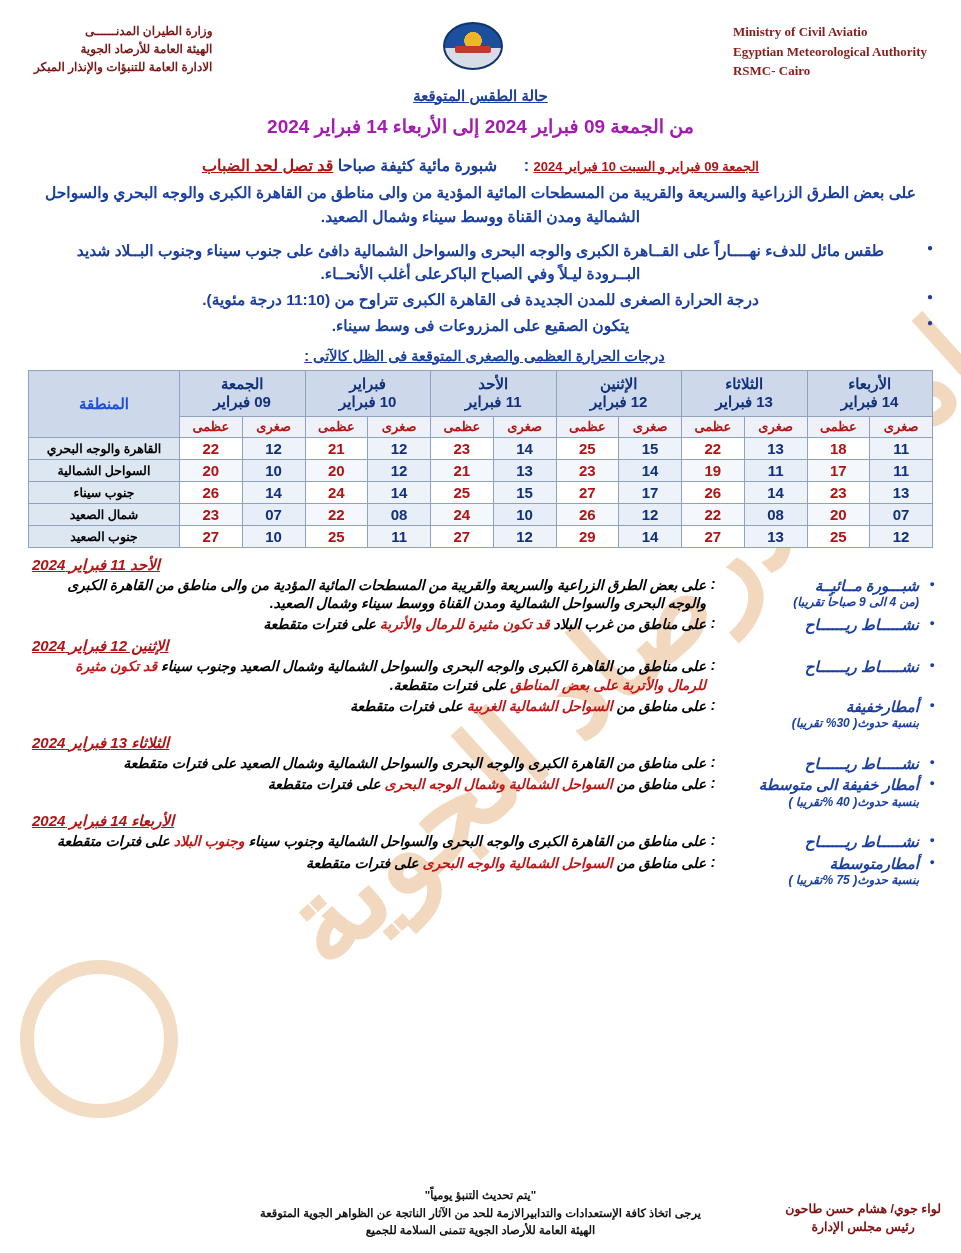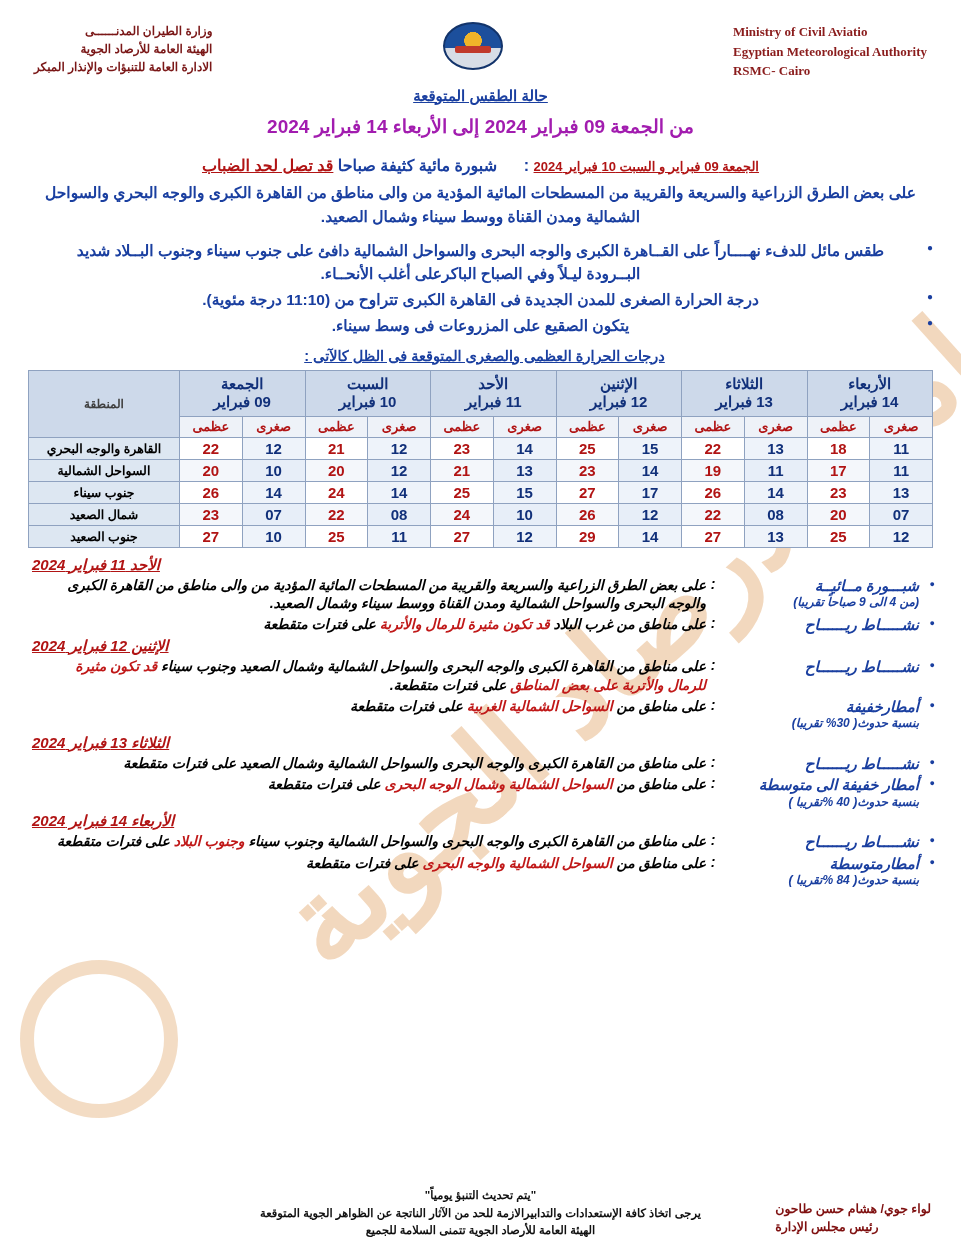--- a/index.html
+++ b/index.html
@@ -194,22 +194,22 @@
   }
   .day-head {
     background: #cdd9ea;
     color: #11307a;
     font-size: 15px;
     line-height: 1.2;
     padding: 4px 0 5px 0 !important;
   }
   .region-head {
     background: #cdd9ea;
-    color: #404040;
-    font-size: 12px;
+    color: #1d4ed8;
+    font-size: 15px;
     width: 150px;
   }
   .mm {
     background: #eef2f8;
     color: #b11414;
     font-size: 13px;
     padding: 2px 0 3px 0 !important;
   }
   td.region {
     background: #dde7f2;
@@ -304,23 +304,23 @@
   }
   .footer-center {
     text-align: center;
     color: #111;
     font-weight: bold;
     font-size: 11.5px;
     line-height: 1.5;
   }
   .footer-sign {
     position: absolute;
-    right: 30px;
+    right: 20px;
     bottom: 2px;
-    text-align: left;
+    text-align: center;
     color: #7f1010;
     font-weight: bold;
     font-size: 12.5px;
     line-height: 1.5;
   }
 </style>
 </head>
 <body>
 
 <div class="page">
@@ -379,21 +379,21 @@
             </th>
             <th class="day-head" colspan="2">
               <div>الإثنين</div>
               <div>12 فبراير</div>
             </th>
             <th class="day-head" colspan="2">
               <div>الأحد</div>
               <div>11 فبراير</div>
             </th>
             <th class="day-head" colspan="2">
-              <div>السبت</div>
+              <div>فبراير</div>
               <div>10 فبراير</div>
             </th>
             <th class="day-head" colspan="2">
               <div>الجمعة</div>
               <div>09 فبراير</div>
             </th>
             <th class="region-head" rowspan="2">المنطقة</th>
           </tr>
         <tr id="hdr-mm">
             <th class="mm">صغرى</th>
@@ -531,21 +531,21 @@
         </div>
       </div>
       <div class="day-block">
         <div class="day-title">الأربعاء 14 فبراير 2024</div>
         <div class="row">
           <div class="row-label">نشـــــاط ريــــــاح</div>
           <div class="colon">:</div>
           <div class="row-text"><span>على مناطق من القاهرة الكبرى والوجه البحرى والسواحل الشمالية وجنوب سيناء </span><span class="red">وجنوب البلاد</span><span> على فترات متقطعة</span></div>
         </div>
         <div class="row">
-          <div class="row-label">أمطارمتوسطة<span class="sub">بنسبة حدوث( 84 %تقريبا )</span></div>
+          <div class="row-label">أمطارمتوسطة<span class="sub">بنسبة حدوث( 75 %تقريبا )</span></div>
           <div class="colon">:</div>
           <div class="row-text"><span>على مناطق من </span><span class="red">السواحل الشمالية والوجه البحرى</span><span> على فترات متقطعة</span></div>
         </div>
       </div>
     </div>
 
   <div class="footer">
     <div class="footer-center">
       <div>"يتم تحديث التنبؤ يومياً"</div>
       <div>يرجى اتخاذ كافة الإستعدادات والتدابيرالازمة للحد من الآثار الناتجة عن الظواهر الجوية المتوقعة</div>

